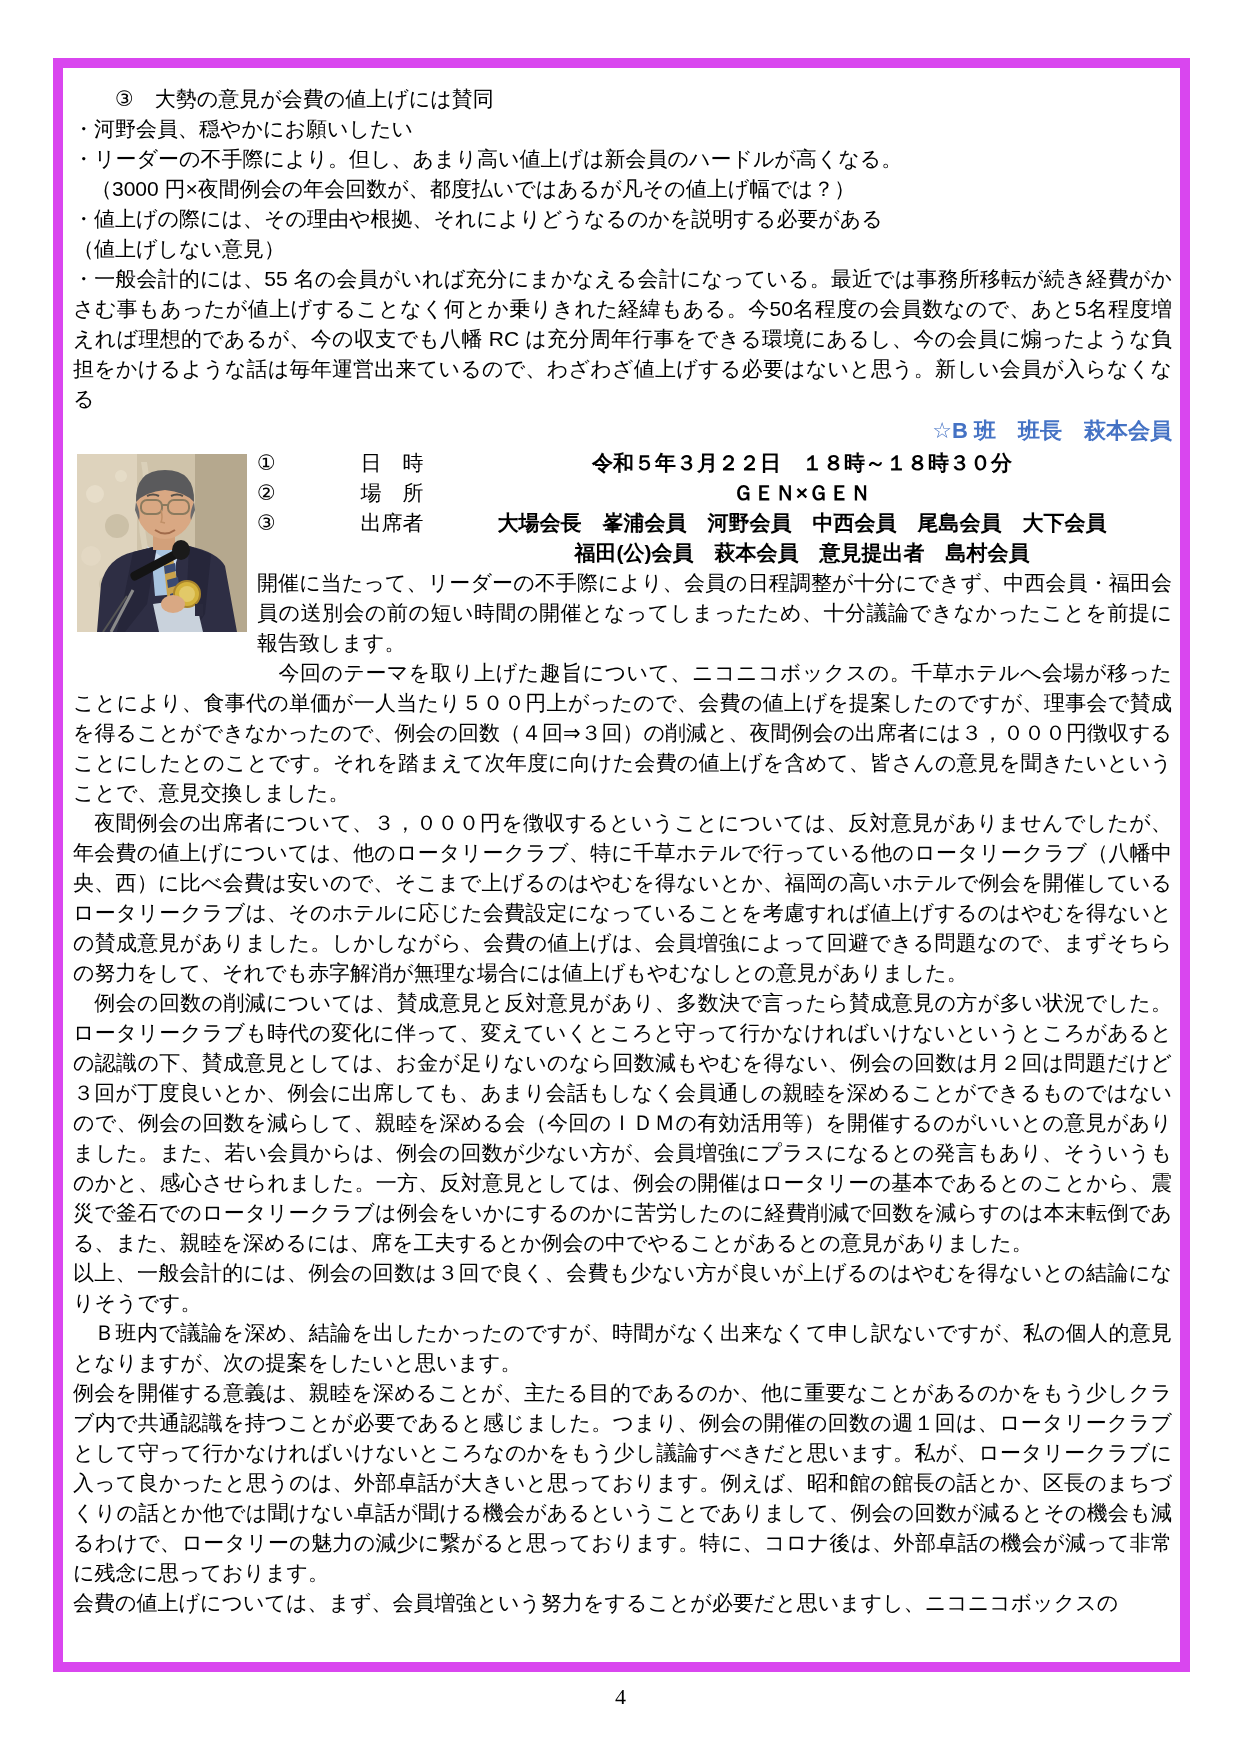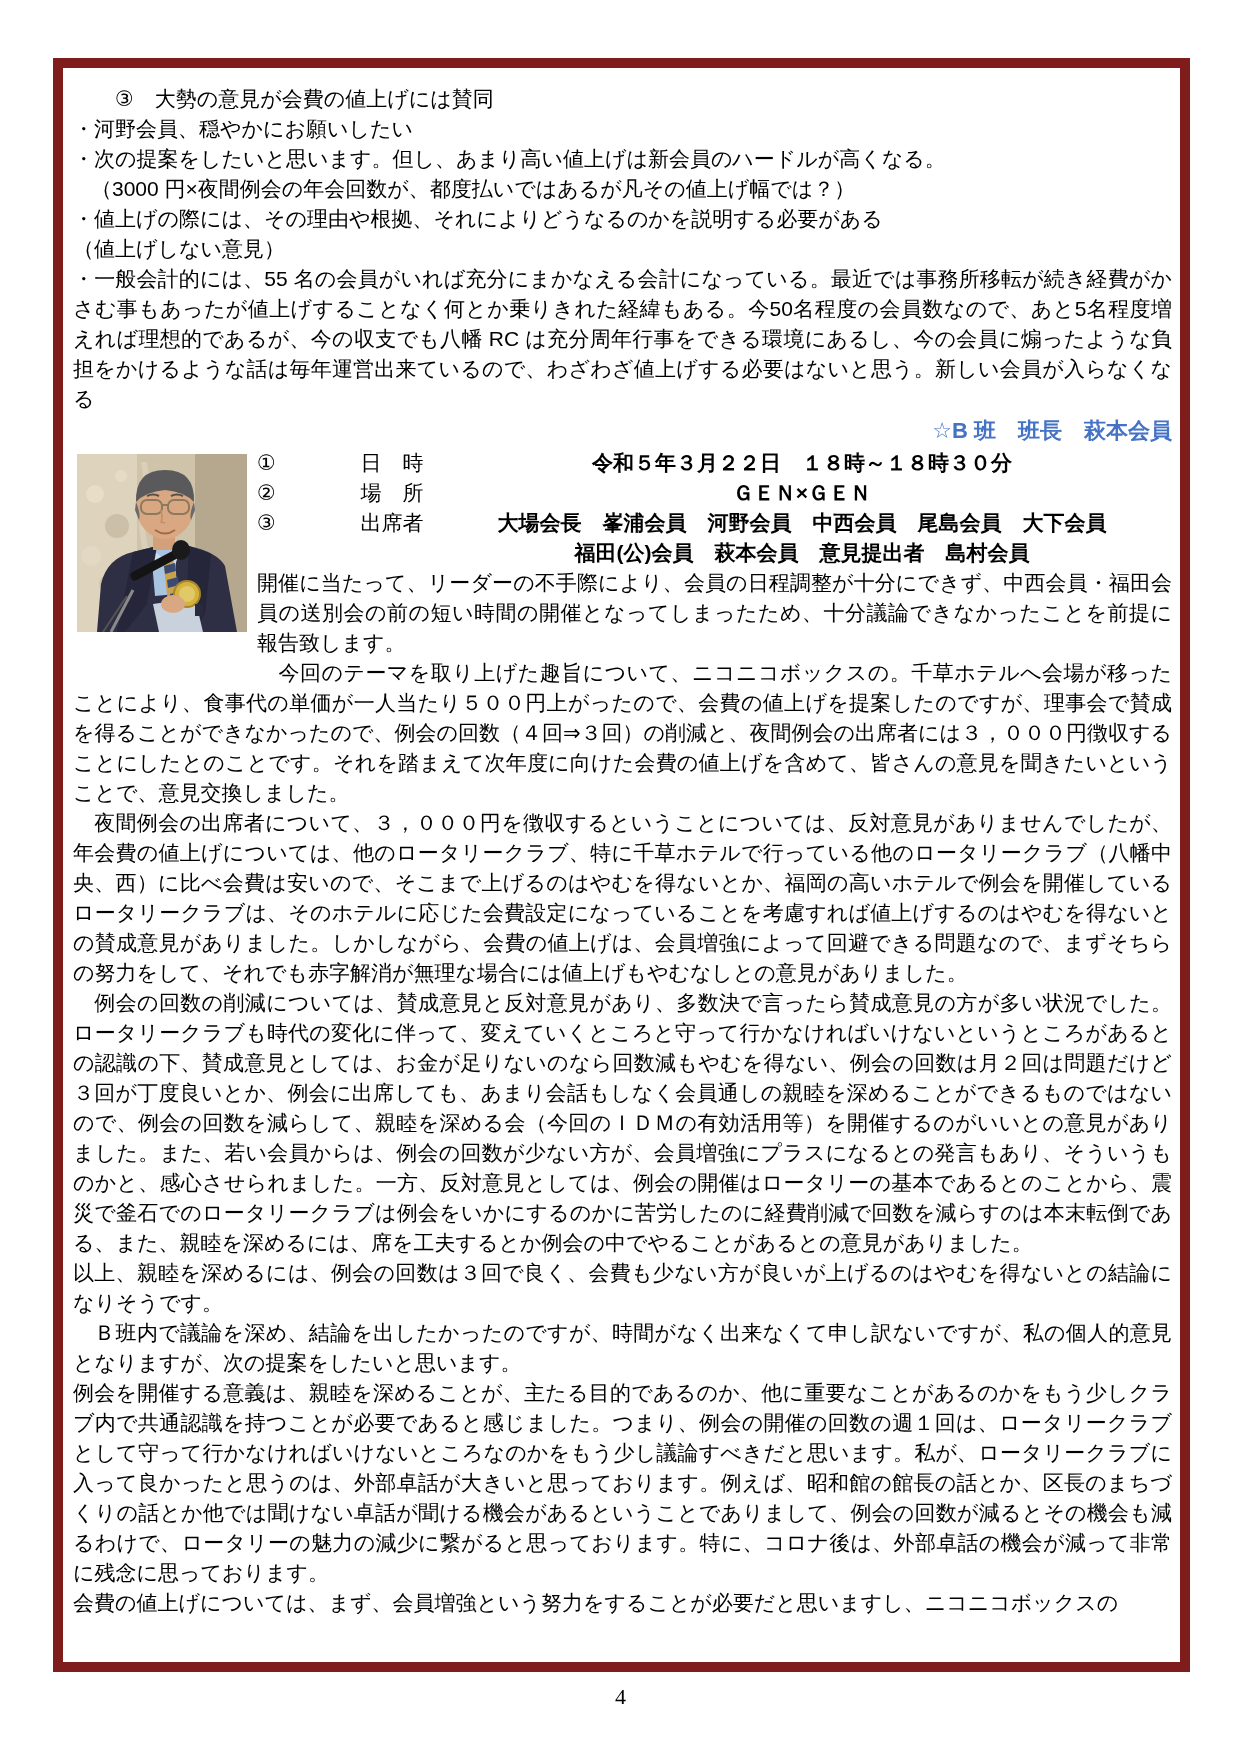--- a/index.html
+++ b/index.html
@@ -2,21 +2,21 @@
 <html lang="ja"><head>
 <meta charset="utf-8">
 <style>
   html,body { margin:0; padding:0; }
   body {
     width:1241px; height:1755px; position:relative; background:#ffffff;
     font-family:"Liberation Sans","DejaVu Sans",sans-serif; color:#000;
   }
   .border-box {
     position:absolute; left:53px; top:58px; width:1137px; height:1614px;
-    box-sizing:border-box; border:10px solid #7f1d1d;
+    box-sizing:border-box; border:10px solid #d946ef;
     padding:16px 8px 0 10px; overflow:hidden; background:#ffffff;
   }
   .content { font-size:21px; line-height:30px; }
   .para { text-align:justify; }
   .h3-indent { padding-left:42px; }
   .cont-indent { padding-left:18px; }
   .heading-blue {
     color:#4472c4; font-weight:bold; font-size:22px; line-height:32px;
     padding-left:14px; margin:1px 0; text-align:right; white-space:nowrap;
   }
@@ -34,21 +34,21 @@
   }
 </style>
 </head>
 <body>
 
 <div class="border-box">
   <div class="content">
 
     <div class="para h3-indent">③　大勢の意見が会費の値上げには賛同</div>
     <div class="para">・河野会員、穏やかにお願いしたい</div>
-    <div class="para">・次の提案をしたいと思います。但し、あまり高い値上げは新会員のハードルが高くなる。</div>
+    <div class="para">・リーダーの不手際により。但し、あまり高い値上げは新会員のハードルが高くなる。</div>
     <div class="para cont-indent">（3000 円×夜間例会の年会回数が、都度払いではあるが凡その値上げ幅では？）</div>
     <div class="para">・値上げの際には、その理由や根拠、それによりどうなるのかを説明する必要がある</div>
     <div class="para">（値上げしない意見）</div>
     <div class="para">・一般会計的には、55 名の会員がいれば充分にまかなえる会計になっている。最近では事務所移転が続き経費がかさむ事もあったが値上げすることなく何とか乗りきれた経緯もある。今50名程度の会員数なので、あと5名程度増えれば理想的であるが、今の収支でも八幡 RC は充分周年行事をできる環境にあるし、今の会員に煽ったような負担をかけるような話は毎年運営出来ているので、わざわざ値上げする必要はないと思う。新しい会員が入らなくなる</div>
 
     <div class="heading-blue">☆B 班　班長　萩本会員</div>
 
     <div>
       <svg class="photo-float" viewBox="0 0 170 178" xmlns="http://www.w3.org/2000/svg" preserveAspectRatio="none">
         <rect x="0" y="0" width="170" height="178" fill="#cfc3aa"></rect>
@@ -121,21 +121,21 @@
         <span class="m-label"></span>
         <span class="m-val">福田(公)会員　萩本会員　意見提出者　島村会員</span>
       </div>
 
       <div class="para">開催に当たって、リーダーの不手際により、会員の日程調整が十分にできず、中西会員・福田会員の送別会の前の短い時間の開催となってしまったため、十分議論できなかったことを前提に報告致します。</div>
     </div>
 
     <div class="para">　今回のテーマを取り上げた趣旨について、ニコニコボックスの。千草ホテルへ会場が移ったことにより、食事代の単価が一人当たり５００円上がったので、会費の値上げを提案したのですが、理事会で賛成を得ることができなかったので、例会の回数（４回⇒３回）の削減と、夜間例会の出席者には３，０００円徴収することにしたとのことです。それを踏まえて次年度に向けた会費の値上げを含めて、皆さんの意見を聞きたいということで、意見交換しました。</div>
     <div class="para">　夜間例会の出席者について、３，０００円を徴収するということについては、反対意見がありませんでしたが、年会費の値上げについては、他のロータリークラブ、特に千草ホテルで行っている他のロータリークラブ（八幡中央、西）に比べ会費は安いので、そこまで上げるのはやむを得ないとか、福岡の高いホテルで例会を開催しているロータリークラブは、そのホテルに応じた会費設定になっていることを考慮すれば値上げするのはやむを得ないとの賛成意見がありました。しかしながら、会費の値上げは、会員増強によって回避できる問題なので、まずそちらの努力をして、それでも赤字解消が無理な場合には値上げもやむなしとの意見がありました。</div>
     <div class="para">　例会の回数の削減については、賛成意見と反対意見があり、多数決で言ったら賛成意見の方が多い状況でした。ロータリークラブも時代の変化に伴って、変えていくところと守って行かなければいけないというところがあるとの認識の下、賛成意見としては、お金が足りないのなら回数減もやむを得ない、例会の回数は月２回は問題だけど３回が丁度良いとか、例会に出席しても、あまり会話もしなく会員通しの親睦を深めることができるものではないので、例会の回数を減らして、親睦を深める会（今回のＩＤＭの有効活用等）を開催するのがいいとの意見がありました。また、若い会員からは、例会の回数が少ない方が、会員増強にプラスになるとの発言もあり、そういうものかと、感心させられました。一方、反対意見としては、例会の開催はロータリーの基本であるとのことから、震災で釜石でのロータリークラブは例会をいかにするのかに苦労したのに経費削減で回数を減らすのは本末転倒である、また、親睦を深めるには、席を工夫するとか例会の中でやることがあるとの意見がありました。</div>
-    <div class="para">以上、親睦を深めるには、例会の回数は３回で良く、会費も少ない方が良いが上げるのはやむを得ないとの結論になりそうです。</div>
+    <div class="para">以上、一般会計的には、例会の回数は３回で良く、会費も少ない方が良いが上げるのはやむを得ないとの結論になりそうです。</div>
     <div class="para">　Ｂ班内で議論を深め、結論を出したかったのですが、時間がなく出来なくて申し訳ないですが、私の個人的意見となりますが、次の提案をしたいと思います。</div>
     <div class="para">例会を開催する意義は、親睦を深めることが、主たる目的であるのか、他に重要なことがあるのかをもう少しクラブ内で共通認識を持つことが必要であると感じました。つまり、例会の開催の回数の週１回は、ロータリークラブとして守って行かなければいけないところなのかをもう少し議論すべきだと思います。私が、ロータリークラブに入って良かったと思うのは、外部卓話が大きいと思っております。例えば、昭和館の館長の話とか、区長のまちづくりの話とか他では聞けない卓話が聞ける機会があるということでありまして、例会の回数が減るとその機会も減るわけで、ロータリーの魅力の減少に繋がると思っております。特に、コロナ後は、外部卓話の機会が減って非常に残念に思っております。</div>
     <div class="para">会費の値上げについては、まず、会員増強という努力をすることが必要だと思いますし、ニコニコボックスの</div>
 
   </div>
 </div>
 
 <div class="page-number">4</div>
 
 </body></html>

